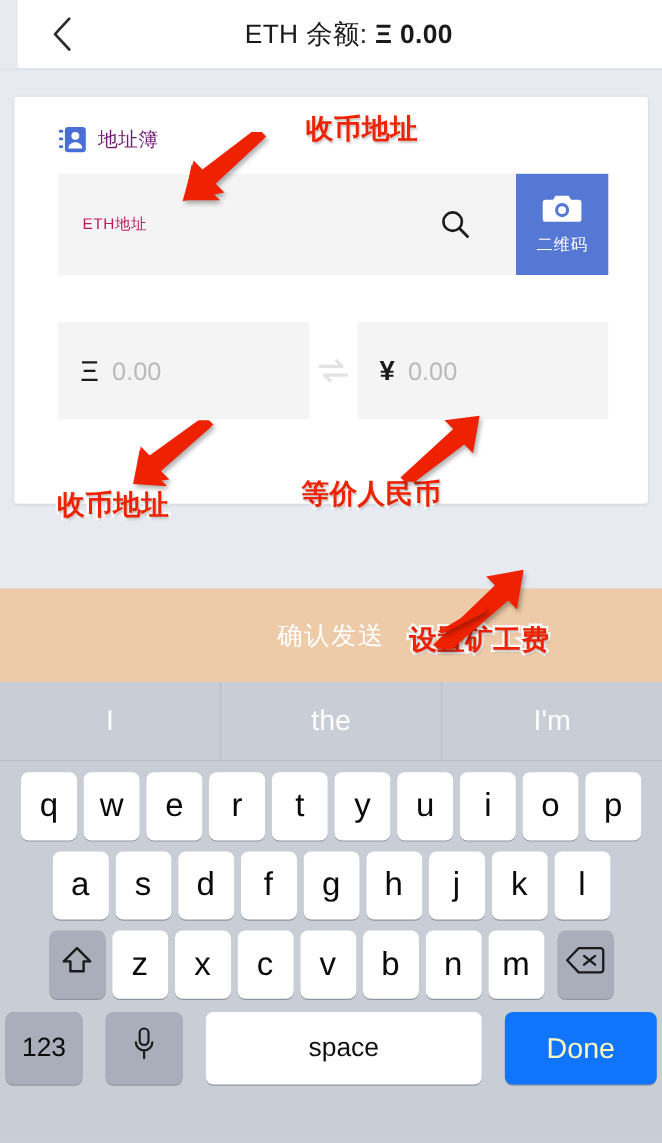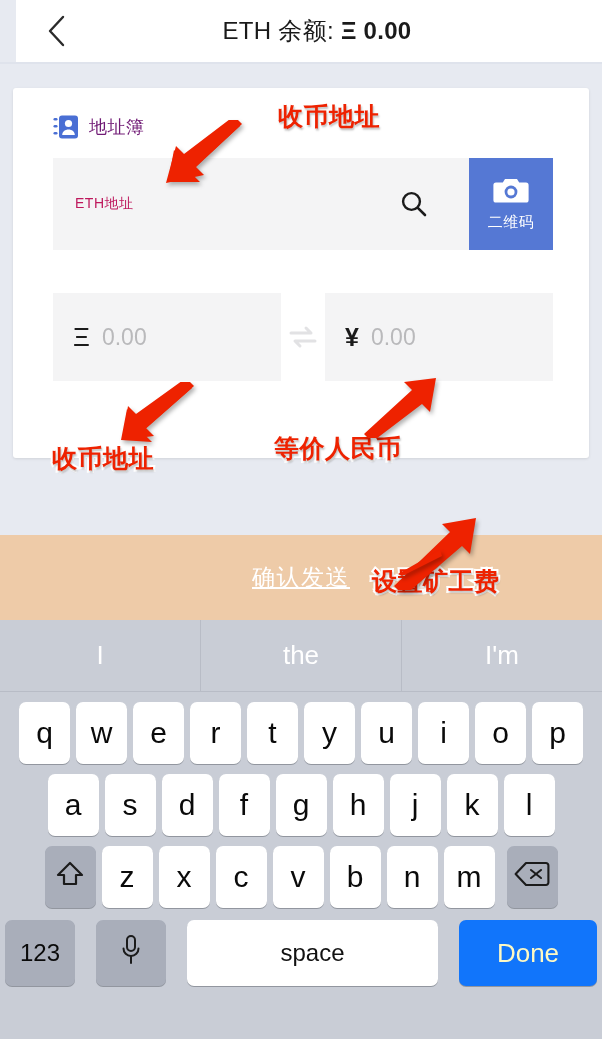--- a/index.html
+++ b/index.html
@@ -120,21 +120,21 @@
   .adv-label { font-size: 21px; color: #9aa0a8; letter-spacing: .5px; }
 
   
   .send-btn {
     position: absolute; left: 0; top: 535px;
     width: 602px; height: 85px;
     background: #eecba8;
     display: flex; align-items: center; justify-content: center;
     cursor: pointer;
   }
-  .send-btn span { font-size: 23px; color: #ffffff; letter-spacing: 1.5px; text-decoration: underline; }
+  .send-btn span { font-size: 23px; color: #ffffff; letter-spacing: 1.5px; }
 
   
   .anno {
     position: absolute;
     font-family: "DejaVu Sans", "Liberation Sans", sans-serif;
     font-weight: 700;
     color: #ee2200;
     font-size: 25px;
     letter-spacing: .5px;
     line-height: 1.35;

